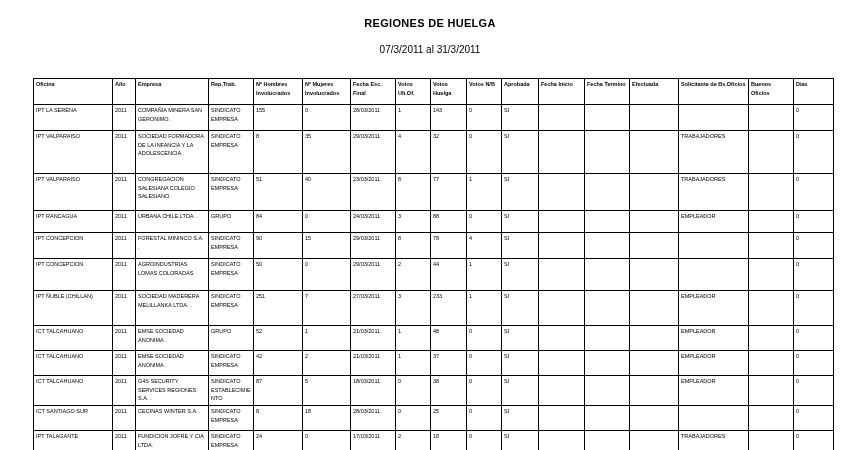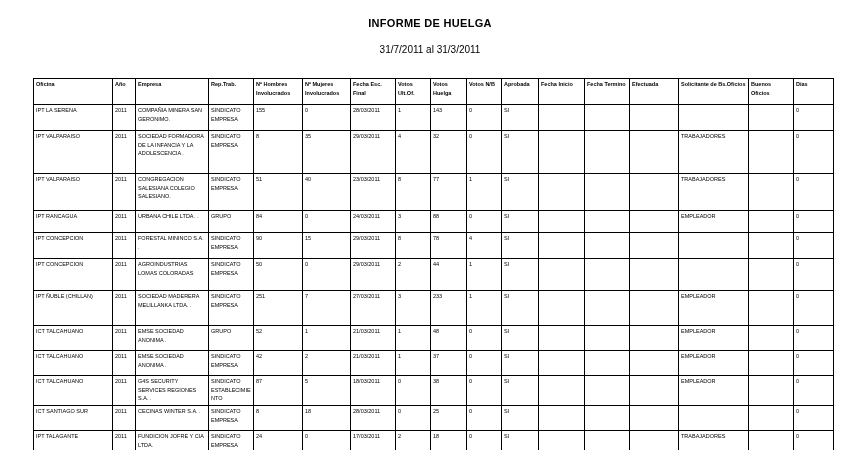--- a/index.html
+++ b/index.html
@@ -40,22 +40,22 @@
     word-wrap:break-word;
     overflow:hidden;
   }
   table.report th{font-weight:bold;}
   table.report td{font-weight:normal;}
 </style>
 </head>
 <body>
 
 <div class="page">
-  <div class="title">INFORME DE HUELGA</div>
-  <div class="subtitle">31/7/2011 al 31/3/2011</div>
+  <div class="title">REGIONES DE HUELGA</div>
+  <div class="subtitle">07/3/2011 al 31/3/2011</div>
   <table class="report">
     <colgroup>
         <col style="width: 79px;">
         <col style="width: 23px;">
         <col style="width: 73px;">
         <col style="width: 45px;">
         <col style="width: 49px;">
         <col style="width: 48px;">
         <col style="width: 45px;">
         <col style="width: 35px;">

